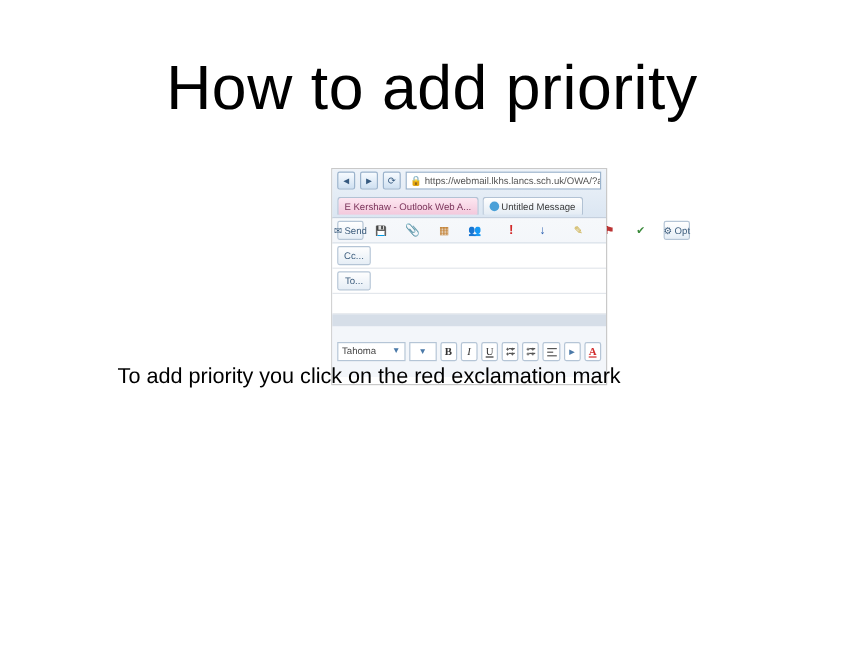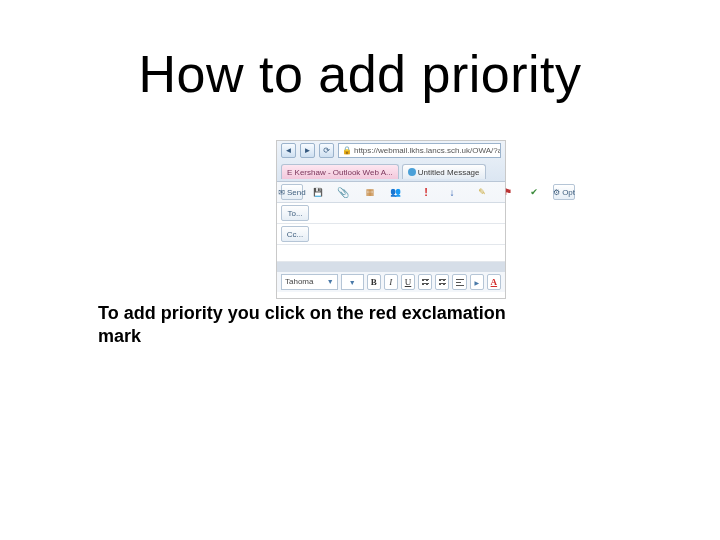--- a/index.html
+++ b/index.html
@@ -99,21 +99,21 @@
   border:1px solid #b5c5d6;border-radius:2px;
   font-size:8px;display:flex;align-items:center;justify-content:center;
   color:#3e5e7e;
 }
 .finput{flex:1;height:12px}
 
 .stripe{height:10px;background:#d6dee8}
 
 .fmt-row{
   display:flex;align-items:center;gap:3px;
-  padding:2px 4px;background:#f3f6fa;
+  padding:13px 4px;background:#f3f6fa;
 }
 .font-sel{
   width:56px;height:14px;background:#fff;border:1px solid #b5c5d6;
   font-size:8px;line-height:12px;padding:0 3px;color:#444;
   display:flex;align-items:center;justify-content:space-between;
 }
 .size-sel{
   width:24px;height:14px;background:#fff;border:1px solid #b5c5d6;
   display:flex;align-items:center;justify-content:center;
 }
@@ -141,21 +141,20 @@
 .fbtn.colorA{color:#d22a2a;font-weight:700;text-decoration:underline;text-decoration-color:#d22a2a}
 .caret{font-size:7px;color:#4a79a8}
 .compose-body{height:6px;background:#fff}
 
 .caption{
   position:absolute;
   left:98px; top:302px;
   width:440px;
   font-size:18px;
   line-height:1.25;
-  font-weight:bold;
 }
 </style>
 </head>
 <body>
 
 <div class="title">How to add priority</div>
 
 <div class="shot">
 
   <div class="browser-chrome">
@@ -214,25 +213,25 @@
         </div>
       <div class="sep"></div>
       <div class="tbtn box">
         <span>⚙</span>
         <span>Opt</span>
       </div>
     </div>
 
     <div class="fields">
       <div class="field">
+        <div class="ftn">Cc...</div>
+        <div class="finput"></div>
+      </div>
+      <div class="field">
         <div class="ftn">To...</div>
-        <div class="finput"></div>
-      </div>
-      <div class="field">
-        <div class="ftn">Cc...</div>
         <div class="finput"></div>
       </div>
       <div class="field">
         <div class="finput"></div>
       </div>
     </div>
 
     <div class="stripe"></div>
 
     <div class="fmt-row">

